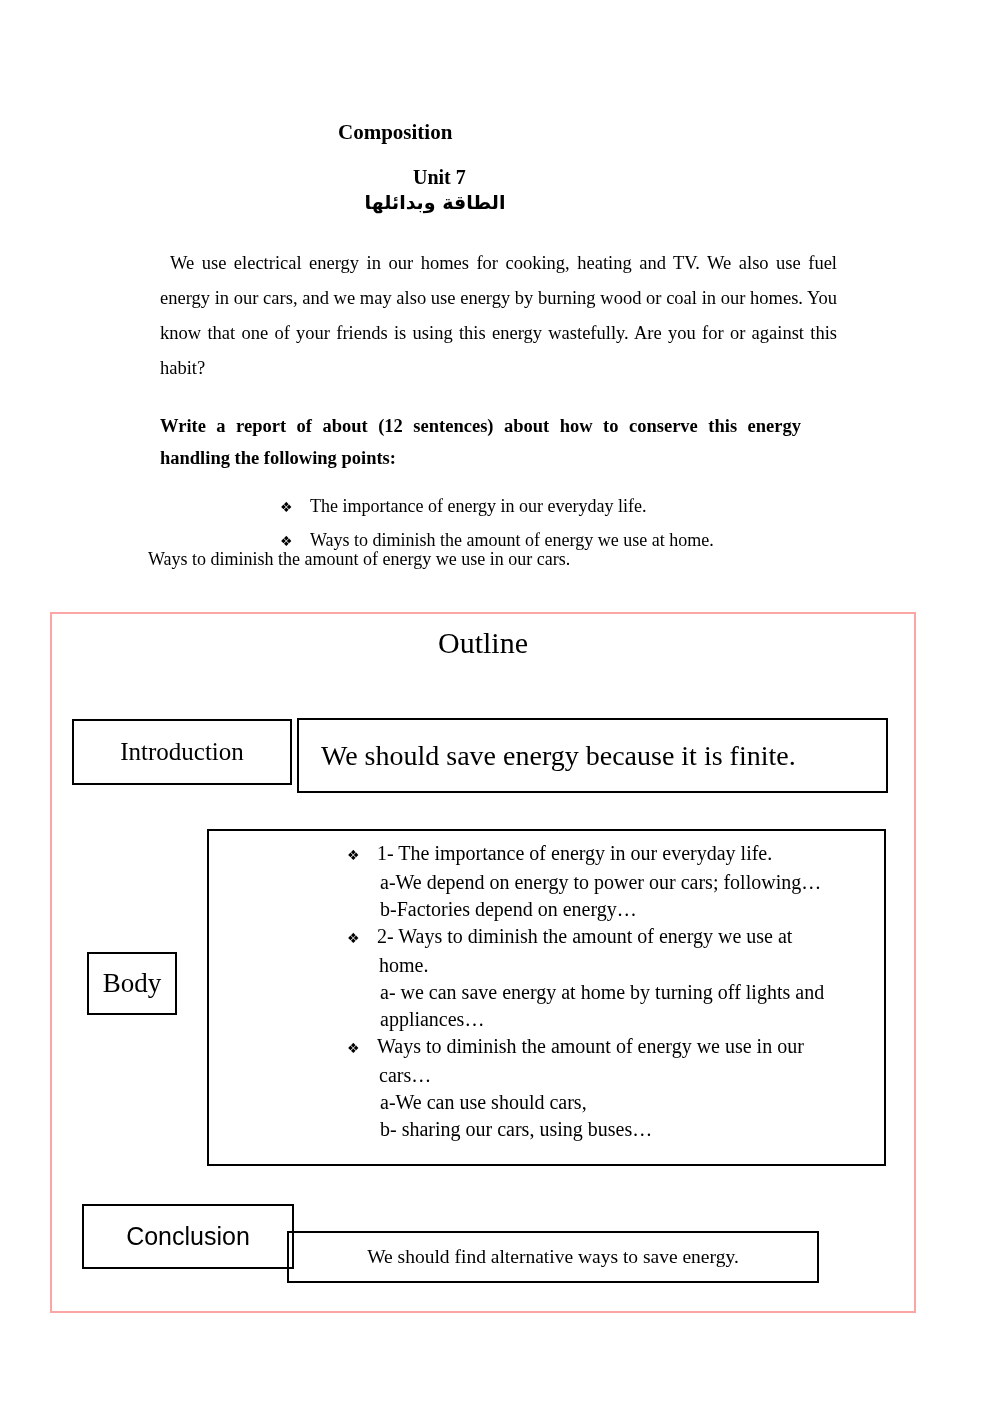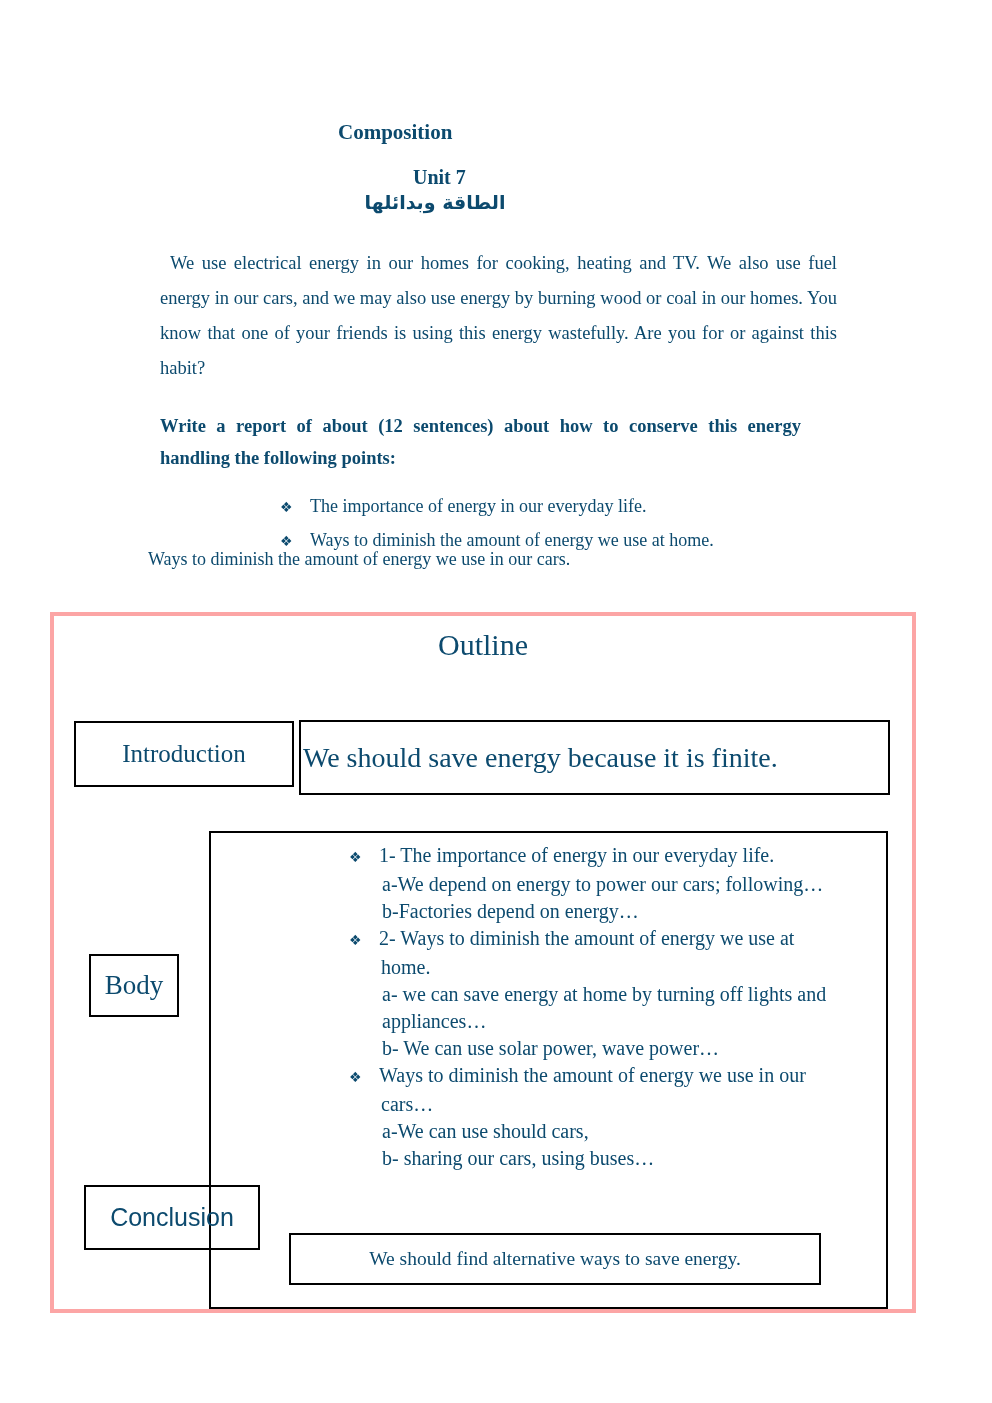--- a/index.html
+++ b/index.html
@@ -1,21 +1,21 @@
 <!DOCTYPE html>
 <html><head>
 <meta charset="utf-8">
 <style>
   html, body { margin: 0; padding: 0; background: #ffffff; }
   .page {
     position: relative;
     width: 992px;
     height: 1403px;
     background: #ffffff;
-    color: #0c4a6e;
+    color: #000000;
     font-family: "Liberation Serif", serif;
     overflow: hidden;
   }
 
   
   .doc-title {
     position: absolute; left: 338px; top: 120px;
     font-size: 21px; font-weight: bold;
   }
   .unit-title {
@@ -51,48 +51,48 @@
   }
   .point-unbulleted {
     position: absolute; left: 148px; top: 549px;
     font-size: 18px; white-space: nowrap;
   }
 
   
   .outline-box {
     position: absolute; left: 50px; top: 612px;
     width: 866px; height: 701px;
-    border: 4px solid #fca5a5;
+    border: 2px solid #fca5a5;
     box-sizing: border-box;
   }
   .outline-title {
     position: absolute; left: 0; top: 12px; width: 100%;
     text-align: center; font-size: 30px;
   }
 
   .label-box {
     position: absolute;
     border: 2px solid #000000;
     box-sizing: border-box;
     display: flex; align-items: center; justify-content: center;
   }
   .introduction-label-box { left: 20px; top: 105px; width: 220px; height: 66px; font-size: 25px; }
   .body-label-box        { left: 35px; top: 338px; width: 90px;  height: 63px; font-size: 27px; }
-  .conclusion-label-box  { left: 30px; top: 569px; width: 176px; height: 65px;
+  .conclusion-label-box  { left: 30px; top: 590px; width: 212px; height: 65px;
                            font-size: 25px; font-family: "Liberation Sans", sans-serif; }
 
   .introduction-content-box {
     position: absolute; left: 245px; top: 104px; width: 591px; height: 75px;
     border: 2px solid #000000; box-sizing: border-box;
     display: flex; align-items: center;
-    padding-left: 2px; font-size: 28px;
+    padding-left: 22px; font-size: 28px;
   }
 
   .body-content-box {
-    position: absolute; left: 155px; top: 215px; width: 679px; height: 478px;
+    position: absolute; left: 155px; top: 215px; width: 679px; height: 337px;
     border: 2px solid #000000; box-sizing: border-box;
     padding: 9px 42px 8px 138px;
     font-size: 20px; line-height: 27px;
   }
   .body-item { padding-left: 32px; text-indent: -32px; }
   .body-item .bullet {
     display: inline-block; width: 30px; text-indent: 0;
     font-family: "DejaVu Sans", sans-serif; font-size: 14px;
   }
   .body-subitem { padding-left: 33px; }
@@ -151,23 +151,20 @@
       </div>
       <div class="body-subitem">
         <span>b-Factories depend on energy…</span>
       </div>
       <div class="body-item">
         <span class="bullet">❖</span><span>2- Ways to diminish the amount of energy we use at home.</span>
       </div>
       <div class="body-subitem">
         <span>a- we can save energy at home by turning off lights and appliances…</span>
       </div>
-      <div class="body-subitem">
-        <span>b- We can use solar power, wave power…</span>
-      </div>
       <div class="body-item">
         <span class="bullet">❖</span><span>Ways to diminish the amount of energy we use in our cars…</span>
       </div>
       <div class="body-subitem">
         <span>a-We can use should cars,</span>
       </div>
       <div class="body-subitem">
         <span>b- sharing our cars, using buses…</span>
       </div>
     </div>

